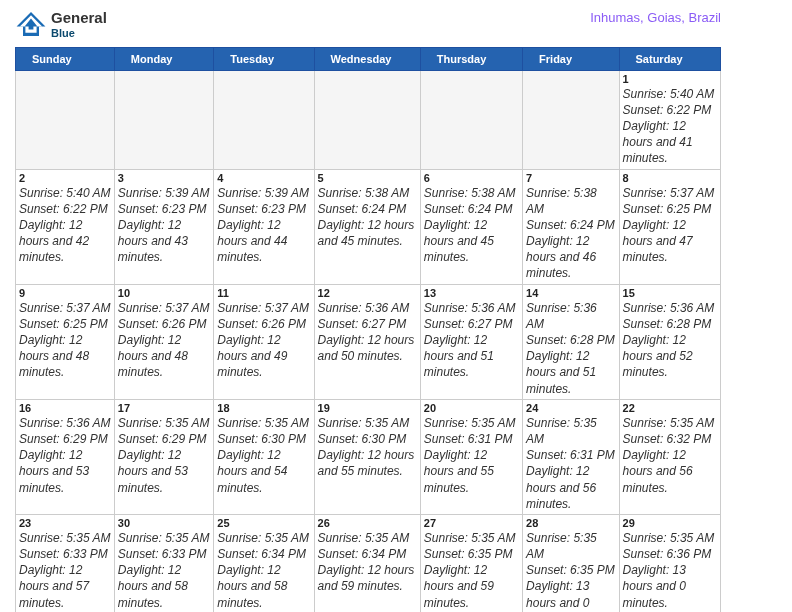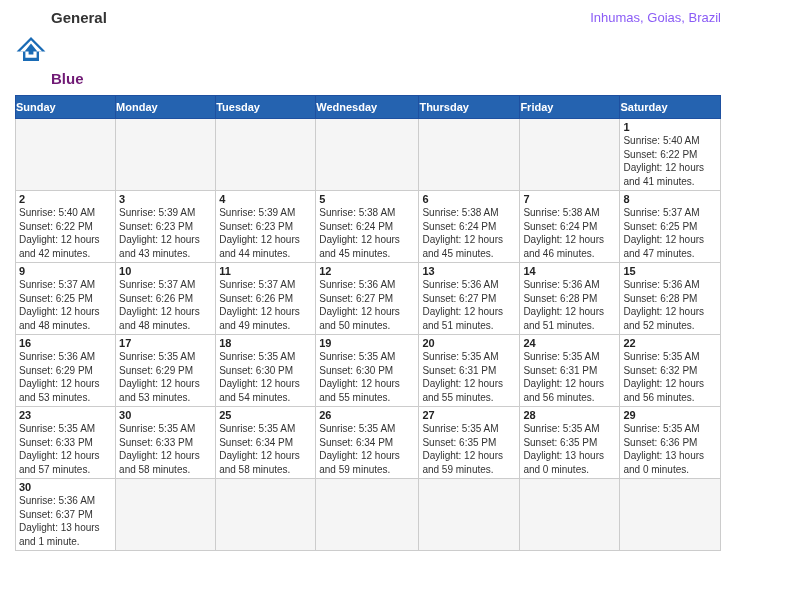--- a/index.html
+++ b/index.html
@@ -47,21 +47,21 @@
     .calendar {
       width: 100%;
       border-collapse: collapse;
       border: 1px solid #ccc;
     }
     .calendar th {
       background: #2563b0;
       color: #fff;
       font-size: 11px;
       font-weight: bold;
-      padding: 5px 0;
+      padding: 5px 16px;
       text-align: left;
       border: 1px solid #1e50a0;
     }
     .calendar td {
       border: 1px solid #ccc;
       vertical-align: top;
       padding: 2px 3px;
       font-size: 9px;
       color: #333;
       width: 113px;
@@ -73,44 +73,45 @@
       background: #f5f5f5;
     }
     .day-number {
       font-size: 11px;
       font-weight: bold;
       color: #222;
       display: block;
       margin-bottom: 1px;
     }
     .day-info {
-      font-size: 10px;
+      font-size: 12px;
       color: #333;
       line-height: 1.35;
+      font-style: italic;
     }
     .calendar tr:last-child td {
       min-height: 60px;
     }
   </style>
 </head>
 <body>
 
 <div class="page">
   <div class="header">
     <div class="logo">
       <svg class="logo-icon" viewBox="0 0 40 34" xmlns="http://www.w3.org/2000/svg">
         <rect x="0" y="0" width="40" height="34" fill="white"></rect>
 
         <polygon points="20,2 38,20 30,20 30,32 10,32 10,20 2,20" fill="#1a6bb5"></polygon>
         <polygon points="20,6 34,20 27,20 27,28 13,28 13,20 6,20" fill="white"></polygon>
         <polygon points="20,10 28,20 23,20 23,24 17,24 17,20 12,20" fill="#1a6bb5"></polygon>
       </svg>
       <div>
         <div style="font-size:15px; font-weight:bold; color:#333; line-height:1.1;">General</div>
-        <div style="font-size:15px; font-weight:bold; color:#701a75; line-height:1.1;margin-top:44px;">Blue</div>
+        <div style="font-size:11px; font-weight:bold; color:#0c4a6e; line-height:1.1;">Blue</div>
       </div>
     </div>
     <div class="title-section">
       <div class="subtitle">Inhumas, Goias, Brazil</div>
     </div>
   </div>
 
   <table class="calendar">
     <thead>
       <tr>

